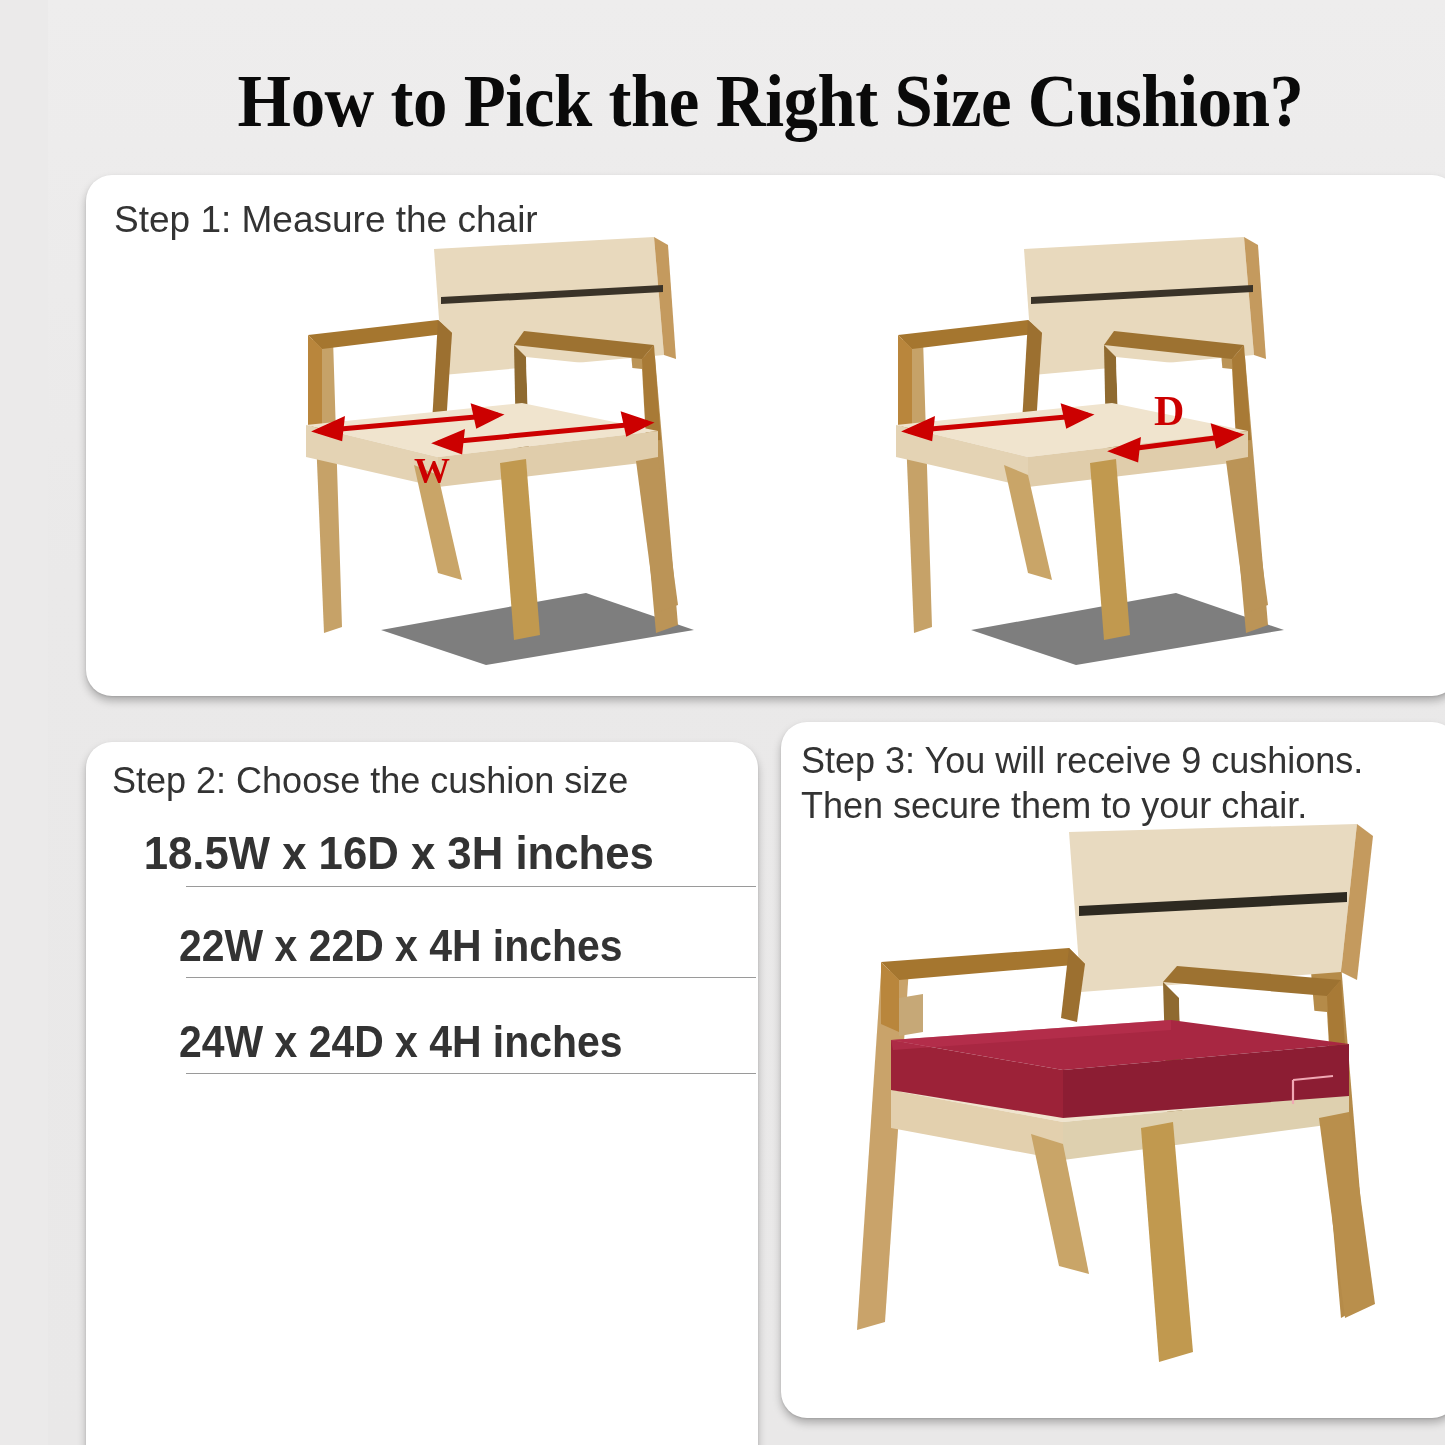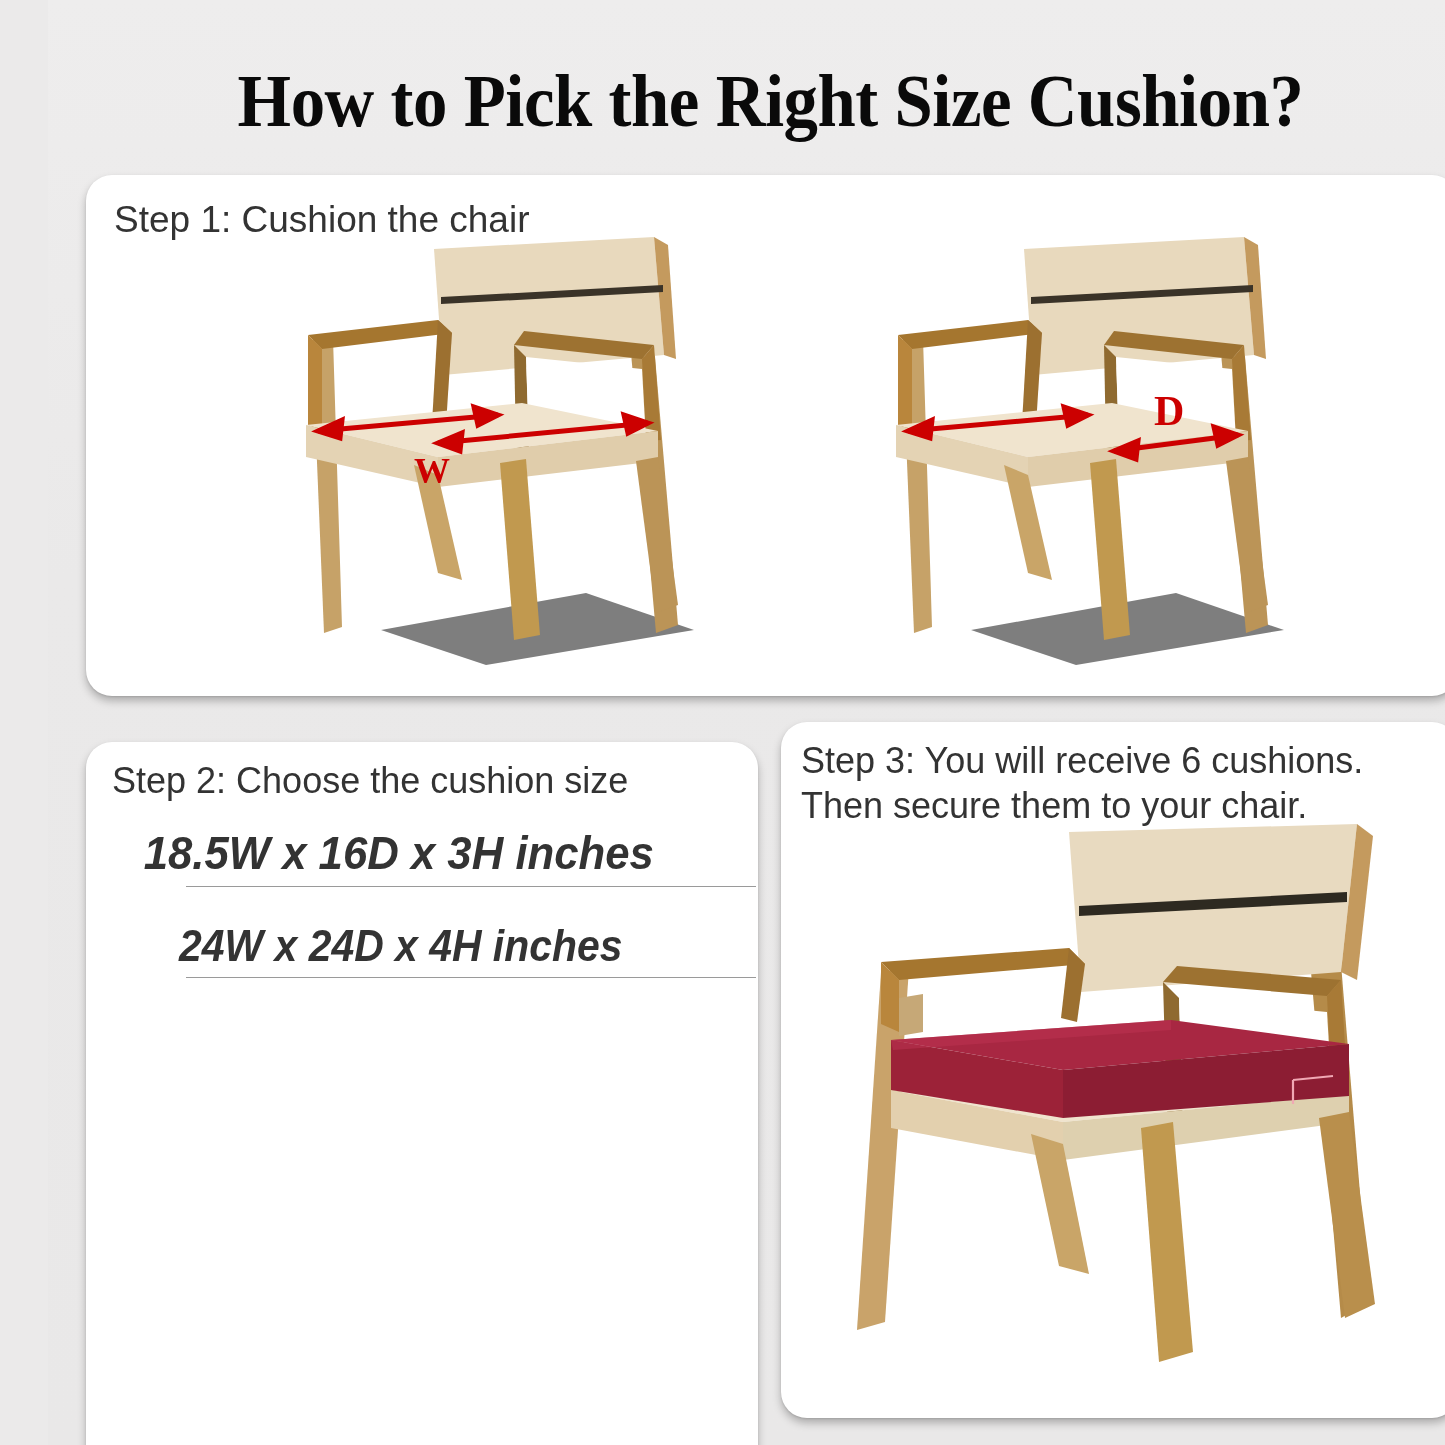--- a/index.html
+++ b/index.html
@@ -60,21 +60,21 @@
   #label-step3 { left: 20px; top: 16px; font-size: 36px; }
 
   
   .chair-slot { position: absolute; }
   #chair1-slot { left: 200px; top: 60px; width: 440px; height: 430px; }
   #chair2-slot { left: 790px; top: 60px; width: 440px; height: 430px; }
   #chair3-slot { left: 60px;  top: 100px; width: 580px; height: 570px; }
 
   
   .size-list { position: absolute; left: 0; top: 78px; width: 672px; }
-  .size-row { position: relative; font-style: italic; }
+  .size-row { position: relative; }
   .size-text {
     font-family: "Liberation Sans", sans-serif;
     font-weight: bold;
     color: #333333;
     white-space: nowrap;
     transform: scaleX(0.93);
     transform-origin: left center;
   }
   .size-row.first .size-text {
     font-size: 47px;
@@ -102,21 +102,21 @@
   .tie { stroke: #f0a8b4; stroke-width: 2.2; fill: none; }
 </style>
 </head>
 <body>
 
 <div id="page">
 
   <div class="title">How to Pick the Right Size Cushion?</div>
 
   <div class="panel" id="panel-step1">
-    <div class="step-label" id="label-step1">Step 1: Cushion the chair</div>
+    <div class="step-label" id="label-step1">Step 1: Measure the chair</div>
 
     <div class="chair-slot" id="chair1-slot">
       <svg viewBox="0 0 440 430" width="440" height="430">
 
         <polygon points="95,395 300,358 408,395 200,430" fill="#7e7e7e"></polygon>
 
         <polygon points="26,105 47,103 56,392 38,398" fill="#c6a268"></polygon>
         <polygon points="345,118 368,110 392,390 370,398" fill="#bb9457"></polygon>
 
         <polygon points="148,14 368,2 378,120 157,140" fill="#e8d9bd"></polygon>
@@ -191,29 +191,33 @@
 
   <div class="panel" id="panel-step2">
     <div class="step-label" id="label-step2">Step 2: Choose the cushion size</div>
 
     <div class="size-list">
       <div class="size-row first">
         <div class="size-text">18.5W x 16D x 3H inches</div>
         <div class="divider"></div>
       </div>
       <div class="size-row rest">
+        <div class="size-text">22W x 22D x 4H inches</div>
+        <div class="divider"></div>
+      </div>
+      <div class="size-row rest">
         <div class="size-text">24W x 24D x 4H inches</div>
         <div class="divider"></div>
       </div>
     </div>
 
   </div>
 
   <div class="panel" id="panel-step3">
-    <div class="step-label" id="label-step3">Step 3: You will receive 6 cushions.
+    <div class="step-label" id="label-step3">Step 3: You will receive 9 cushions.
 Then secure them to your chair.</div>
 
     <div class="chair-slot" id="chair3-slot">
       <svg viewBox="0 0 580 570" width="580" height="570">
 
         <polygon points="40,150 68,146 44,500 16,508" fill="#c9a36a"></polygon>
         <polygon points="470,150 500,142 528,480 500,496" fill="#b58b49"></polygon>
 
         <polygon points="228,10 516,2 500,150 240,170" fill="#e8dac0"></polygon>
         <polygon points="516,2 532,14 516,158 500,150" fill="#c49a5e"></polygon>

